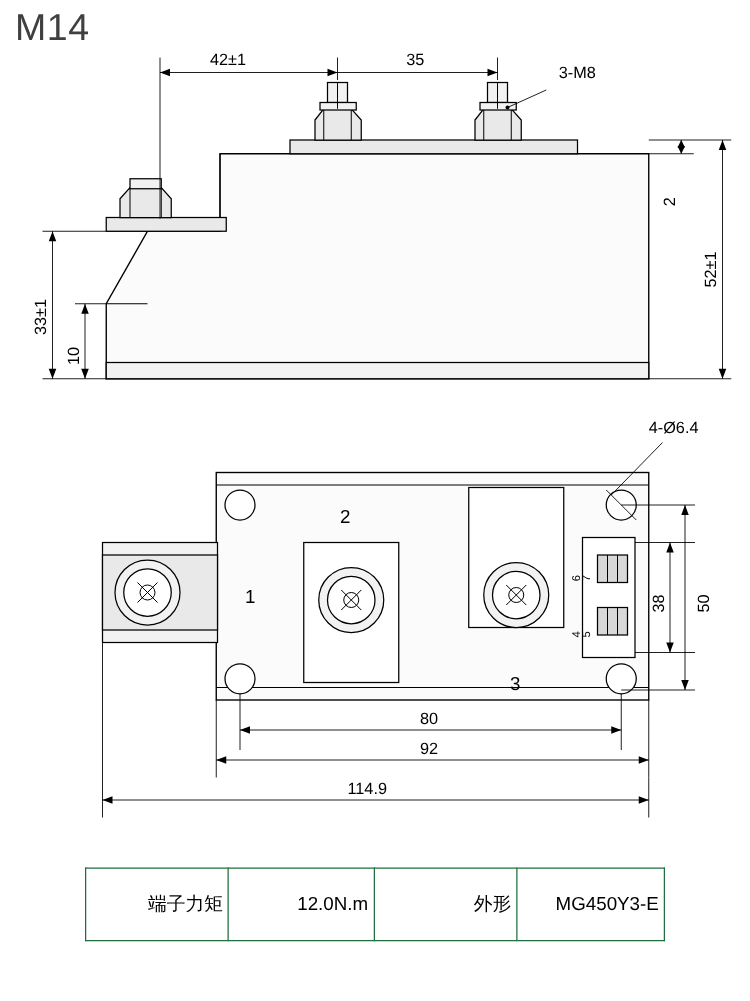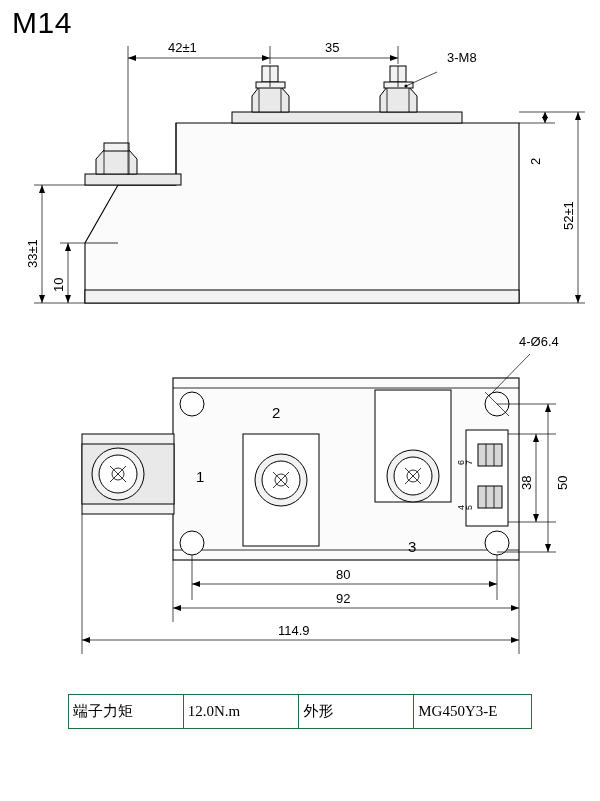--- a/index.html
+++ b/index.html
@@ -18,21 +18,21 @@
   .page {
     position: relative;
     width: 600px;
     height: 801px;
   }
   #title {
     position: absolute;
     left: 12px;
     top: 6px;
     font-size: 30px;
-    color: #000000;
+    color: #404040;
     font-family: "Liberation Sans", sans-serif;
     letter-spacing: 0.5px;
   }
   svg.diagram {
     position: absolute;
     left: 0;
     top: 0;
     width: 600px;
     height: 801px;
   }
@@ -91,24 +91,24 @@
     position: absolute;
     left: 68px;
     top: 694px;
     width: 464px;
     border-collapse: collapse;
     font-size: 15px;
   }
   #spec-table td {
     border: 1.2px solid #1f6f3f;
     height: 33px;
-    text-align: left;
+    text-align: right;
     vertical-align: middle;
-    padding: 0 4px;
-    font-family: Liberation Serif, serif;
+    padding: 12px 4px;
+    font-family: Liberation Sans, sans-serif;
   }
   #spec-table td.lab {
     width: 118px;
   }
   #spec-table td.val {
     width: 114px;
   }
 </style>
 </head>
 <body>

